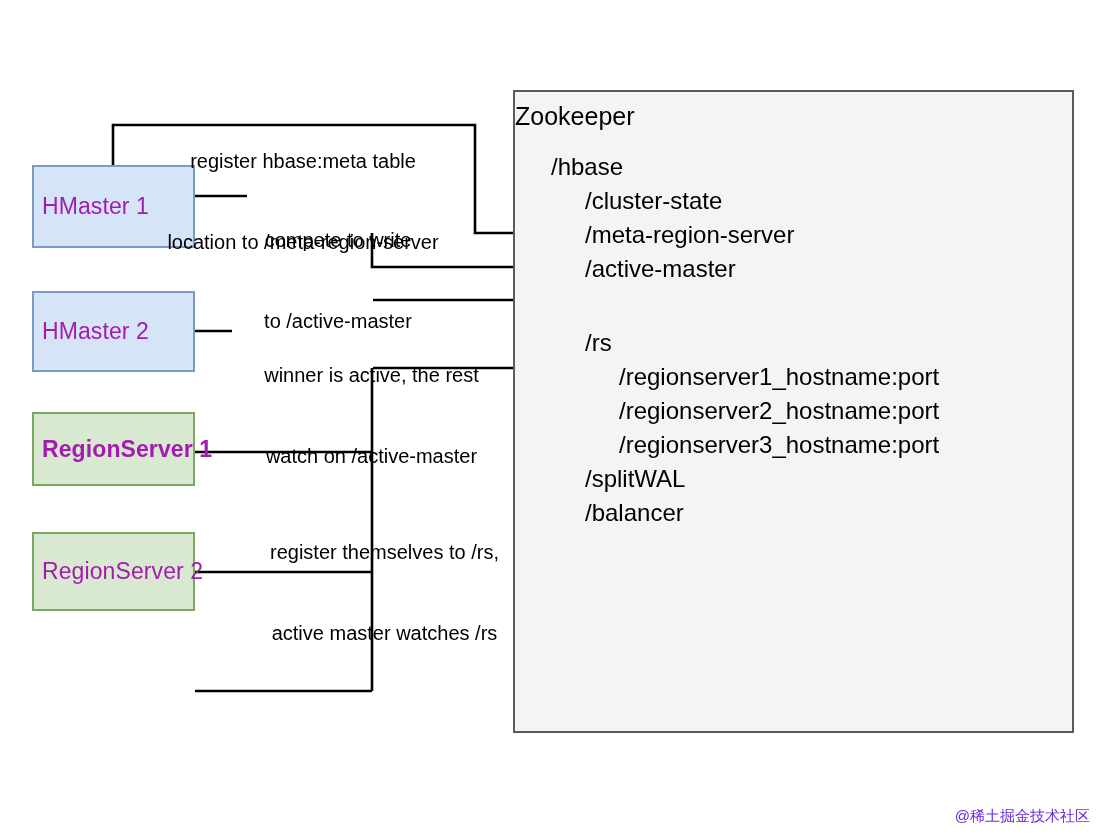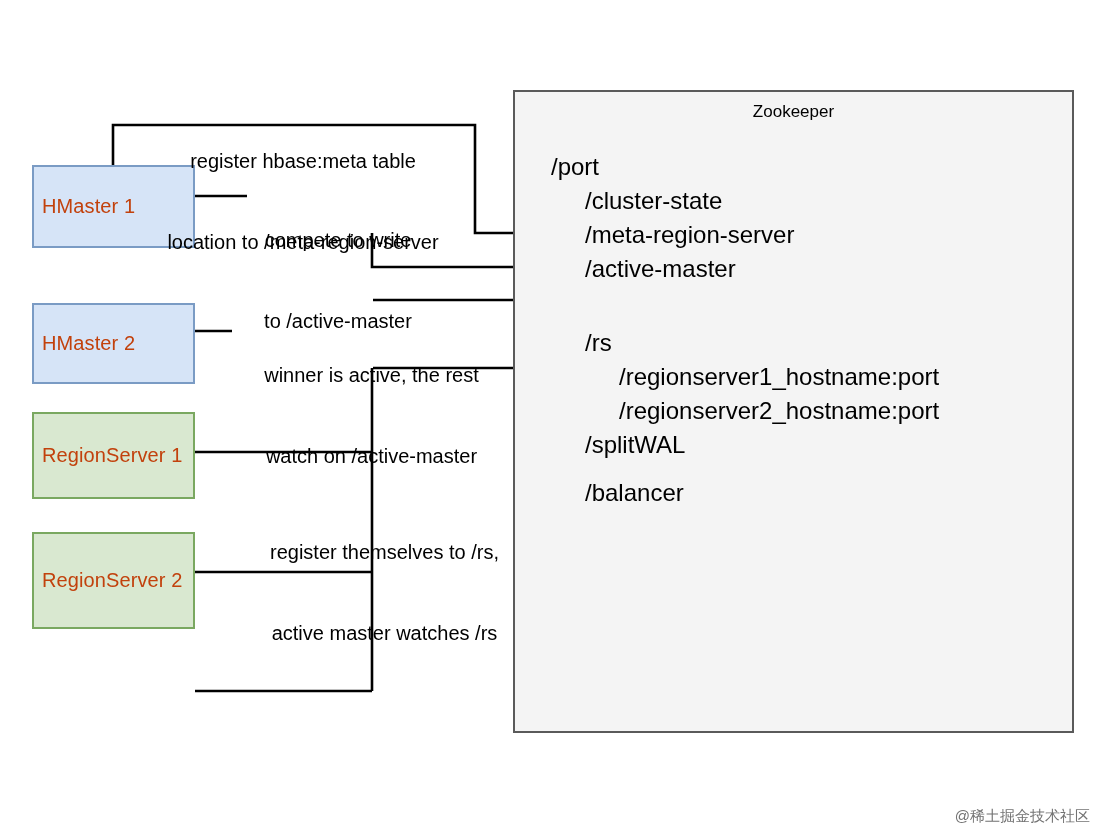--- a/index.html
+++ b/index.html
@@ -35,38 +35,37 @@
   }
   .node-box.master {
     background: #d6e4f7;
     border-color: #7a9bc4;
   }
   .node-box.rs {
     background: #d9e8d0;
     border-color: #7aa860;
   }
   .node-label {
-    font-size: 20px;
-    color: #c2410c;
+    font-size: 23px;
+    color: #a21caf;
     white-space: nowrap;
     letter-spacing: 0.1px;
   }
   .zk-panel {
     position: absolute;
     box-sizing: border-box;
     background: #f4f4f4;
     border: 2px solid #5a5a5a;
   }
   .zk-title {
     position: absolute;
     left: 0;
     top: 10px;
     width: 100%;
-    text-align: center;
-    font-size: 17px;
+    font-size: 25px;
     color: #000000;
   }
   .zk-tree {
     position: absolute;
     left: 36px;
     top: 58px;
     font-size: 24px;
     color: #000000;
     line-height: 34px;
   }
@@ -79,21 +78,21 @@
     color: #000000;
     line-height: 27px;
     white-space: pre;
     text-align: center;
   }
   .watermark {
     position: absolute;
     right: 22px;
     bottom: 14px;
     font-size: 15px;
-    color: #737373;
+    color: #6d28d9;
     white-space: nowrap;
   }
 </style>
 </head>
 <body>
 
 <div id="canvas">
 
   <svg class="wires" viewBox="0 0 1112 840" xmlns="http://www.w3.org/2000/svg">
     <defs>
@@ -130,45 +129,46 @@
       <path d="M372,368 L372,691" fill="none" stroke="#000000" stroke-width="2.6"></path>
       <path d="M195,452 L372,452" fill="none" stroke="#000000" stroke-width="2.6"></path>
       <path d="M195,572 L372,572" fill="none" stroke="#000000" stroke-width="2.6"></path>
       <path d="M195,691 L372,691" fill="none" stroke="#000000" stroke-width="2.6"></path>
     </g>
   </svg>
 
   <div class="zk-panel" style="left:513px; top:90px; width:561px; height:643px;">
     <div class="zk-title">Zookeeper</div>
     <div class="zk-tree">
-      <div class="tline" style="padding-left:0px;">/port</div>
+      <div class="tline" style="padding-left:0px;">/hbase</div>
       <div class="tline" style="padding-left:34px;">/cluster-state</div>
       <div class="tline" style="padding-left:34px;">/meta-region-server</div>
       <div class="tline" style="padding-left:34px;">/active-master</div>
       <div class="tline" style="padding-left:34px;margin-top:40px;">/rs</div>
       <div class="tline" style="padding-left:68px;">/regionserver1_hostname:port</div>
       <div class="tline" style="padding-left:68px;">/regionserver2_hostname:port</div>
+      <div class="tline" style="padding-left:68px;">/regionserver3_hostname:port</div>
       <div class="tline" style="padding-left:34px;">/splitWAL</div>
-      <div class="tline" style="padding-left:34px;margin-top:14px;">/balancer</div>
+      <div class="tline" style="padding-left:34px;">/balancer</div>
     </div>
   </div>
 
   <div class="node-box master" style="left:32px; top:165px; width:163px; height:83px;">
     <span class="node-label">HMaster 1</span>
   </div>
 
-  <div class="node-box master" style="left:32px; top:291px; width:163px; height:81px;margin-top:12px;">
+  <div class="node-box master" style="left:32px; top:291px; width:163px; height:81px;">
     <span class="node-label">HMaster 2</span>
   </div>
 
-  <div class="node-box rs" style="left:32px; top:412px; width:163px; height:87px;">
+  <div class="node-box rs" style="left:32px; top:412px; width:163px; height:74px;font-weight:bold;">
     <span class="node-label">RegionServer 1</span>
   </div>
 
-  <div class="node-box rs" style="left:32px; top:532px; width:163px; height:97px;">
+  <div class="node-box rs" style="left:32px; top:532px; width:163px; height:79px;">
     <span class="node-label">RegionServer 2</span>
   </div>
 
 
   <div class="caption" style="left:247px; top:173px; width:182px;">
     <div>compete to write</div>
     <div>to /active-master</div>
   </div>
 
   <div class="caption" style="left:138px; top:94px; width:330px;">

